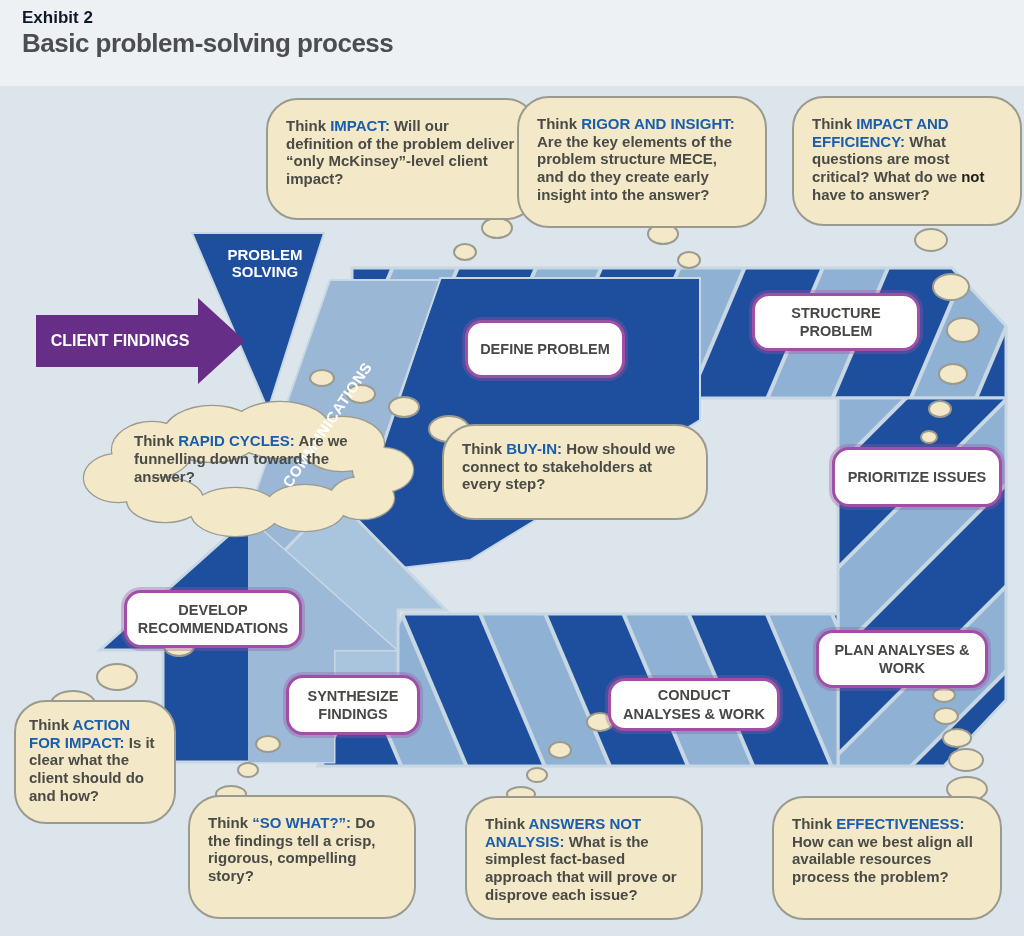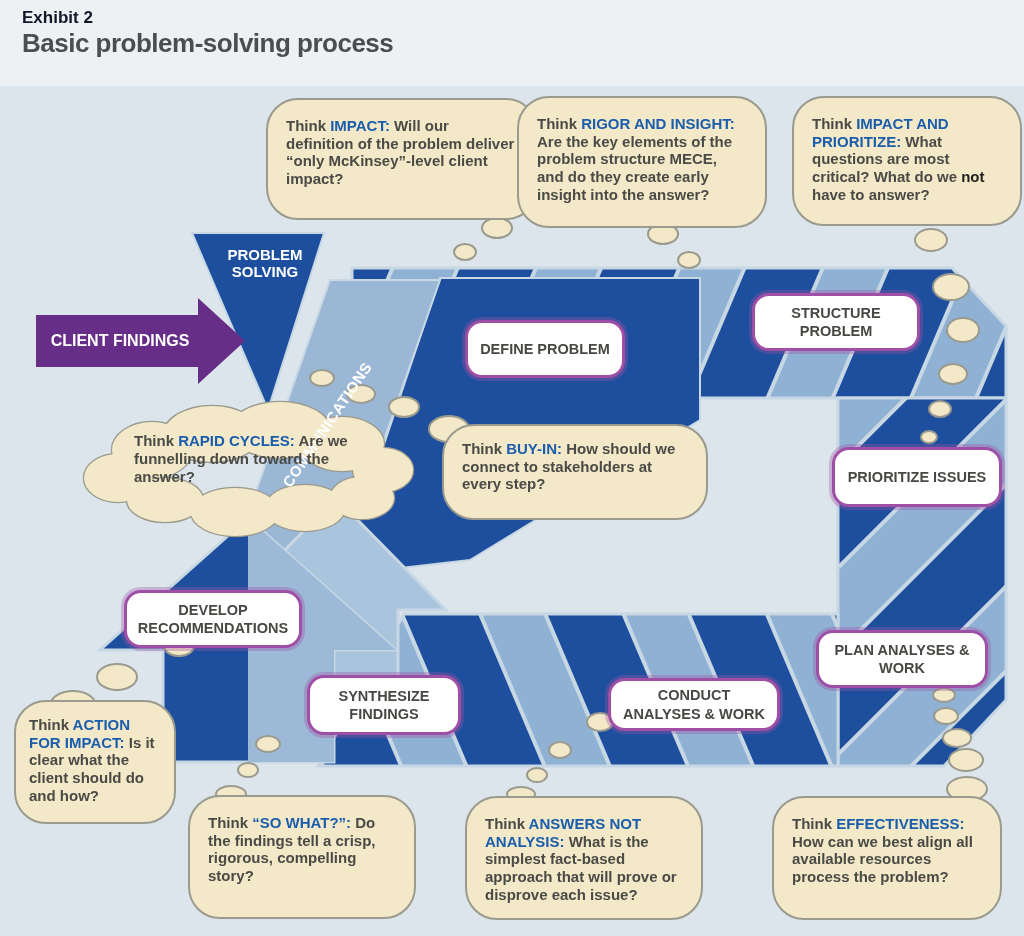--- a/index.html
+++ b/index.html
@@ -165,33 +165,33 @@
 
 <div class="abs wlabel client-label overlay" style="left:42px;top:315px;width:156px;height:52px;">CLIENT FINDINGS</div>
 <div class="abs wlabel ps-label overlay" style="left:212px;top:246px;width:106px;">PROBLEM SOLVING</div>
 <div class="abs wlabel comms-label overlay" style="left:212px;top:416px;width:230px;">COMMUNICATIONS</div>
 
 <div class="abs stepbox overlay" style="left:465px;top:293px;width:160px;height:58px;margin-top:27px;">DEFINE PROBLEM</div>
 <div class="abs stepbox overlay" style="left:752px;top:293px;width:168px;height:58px;">STRUCTURE PROBLEM</div>
 <div class="abs stepbox overlay" style="left:832px;top:447px;width:170px;height:60px;">PRIORITIZE ISSUES</div>
 <div class="abs stepbox overlay" style="left:816px;top:630px;width:172px;height:58px;">PLAN ANALYSES &amp; WORK</div>
 <div class="abs stepbox overlay" style="left:608px;top:678px;width:172px;height:53px;">CONDUCT ANALYSES &amp; WORK</div>
-<div class="abs stepbox overlay" style="left:286px;top:675px;width:154px;height:60px;margin-left:21px;">SYNTHESIZE FINDINGS</div>
+<div class="abs stepbox overlay" style="left:286px;top:675px;width:134px;height:60px;">SYNTHESIZE FINDINGS</div>
 <div class="abs stepbox overlay" style="left:124px;top:590px;width:178px;height:58px;">DEVELOP RECOMMENDATIONS</div>
 
 <div class="abs bubble overlay" style="left:266px;top:98px;width:272px;height:122px;">
   <span>Think </span><span class="kw">IMPACT:</span><span> Will our definition of the problem deliver “only McKinsey”-level client impact?</span>
 </div>
 
 <div class="abs bubble overlay" style="left:517px;top:96px;width:250px;height:132px;">
   <span>Think </span><span class="kw">RIGOR AND INSIGHT:</span><span> Are the key elements of the problem structure MECE, and do they create early insight into the answer?</span>
 </div>
 
 <div class="abs bubble overlay" style="left:792px;top:96px;width:230px;height:130px;">
-  <span>Think </span><span class="kw">IMPACT AND PRIORITIZE:</span><span> What questions are most critical? What do we </span><b class="em">not</b><span> have to answer?</span>
+  <span>Think </span><span class="kw">IMPACT AND EFFICIENCY:</span><span> What questions are most critical? What do we </span><b class="em">not</b><span> have to answer?</span>
 </div>
 
 <div class="abs cloud-text overlay" style="left:134px;top:432px;width:248px;">
   <span>Think </span><span class="kw">RAPID CYCLES:</span><span> Are we funnelling down toward the answer?</span>
 </div>
 
 <div class="abs bubble overlay" style="left:442px;top:424px;width:266px;height:96px;padding:14px 18px;">
   <span>Think </span><span class="kw">BUY-IN:</span><span> How should we connect to stakeholders at every step?</span>
 </div>
 

